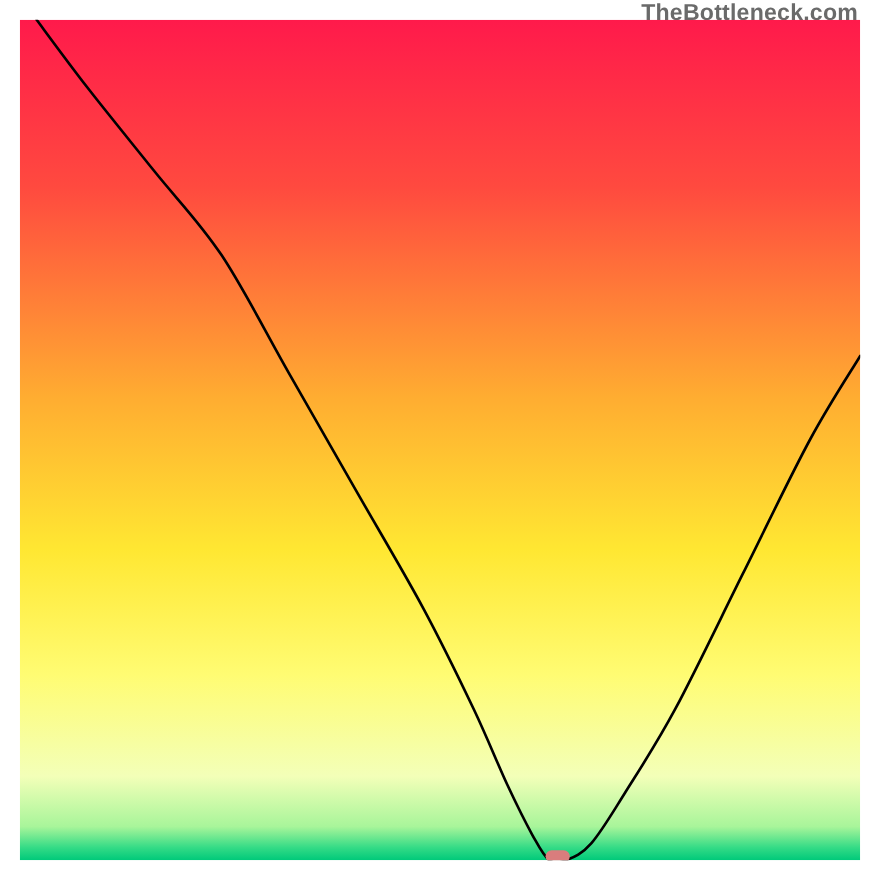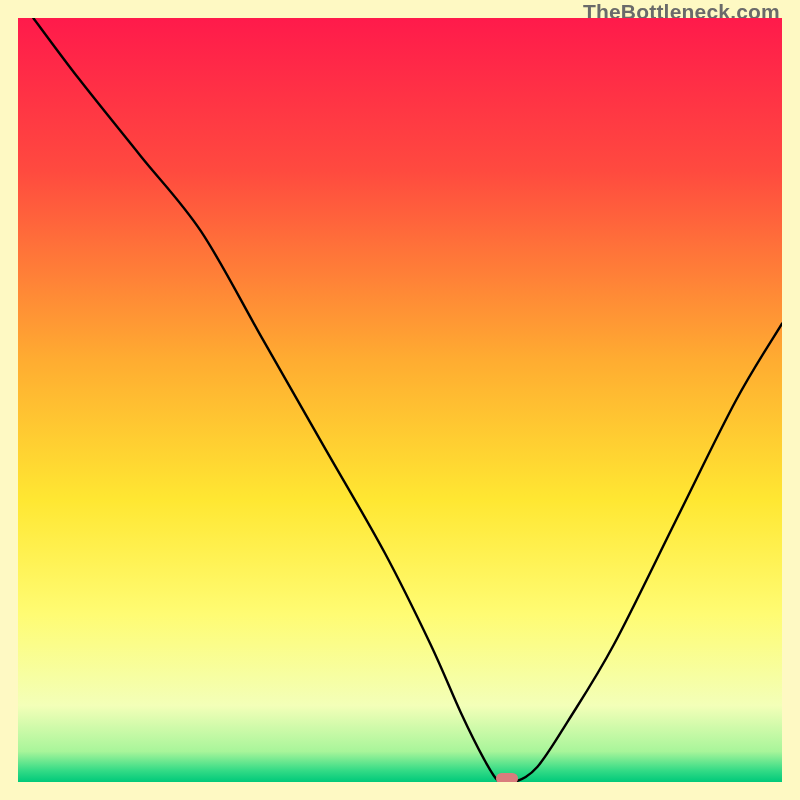--- a/index.html
+++ b/index.html
@@ -9,21 +9,21 @@
     height: 800px;
     background: #000;
     overflow: hidden;
   }
   .frame {
     position: absolute;
     left: 0;
     top: 0;
     width: 800px;
     height: 800px;
-    background: #fef9c3;
+    background: #ffffff;
   }
   .plot-area {
     position: absolute;
     left: 18px;
     top: 18px;
     width: 764px;
     height: 764px;
     overflow: hidden;
   }
   .gradient {

